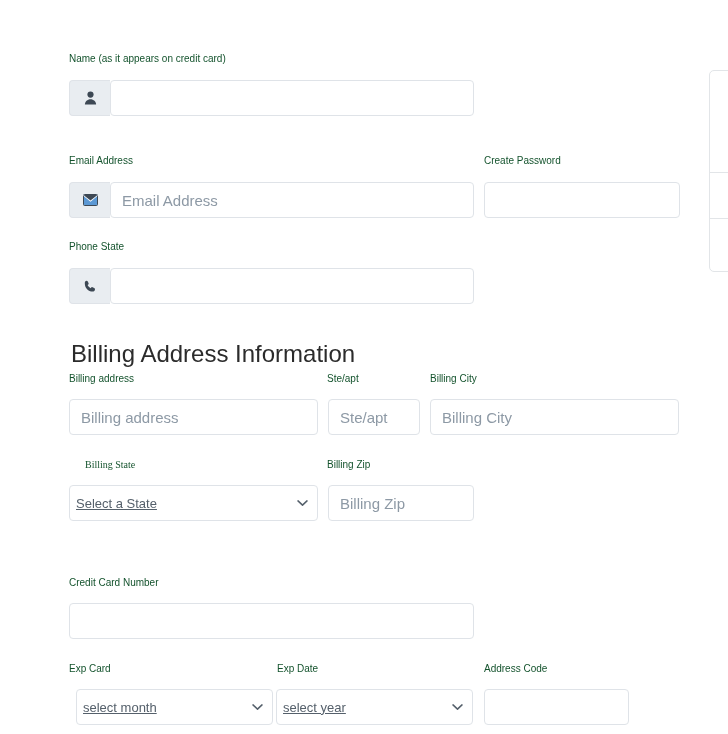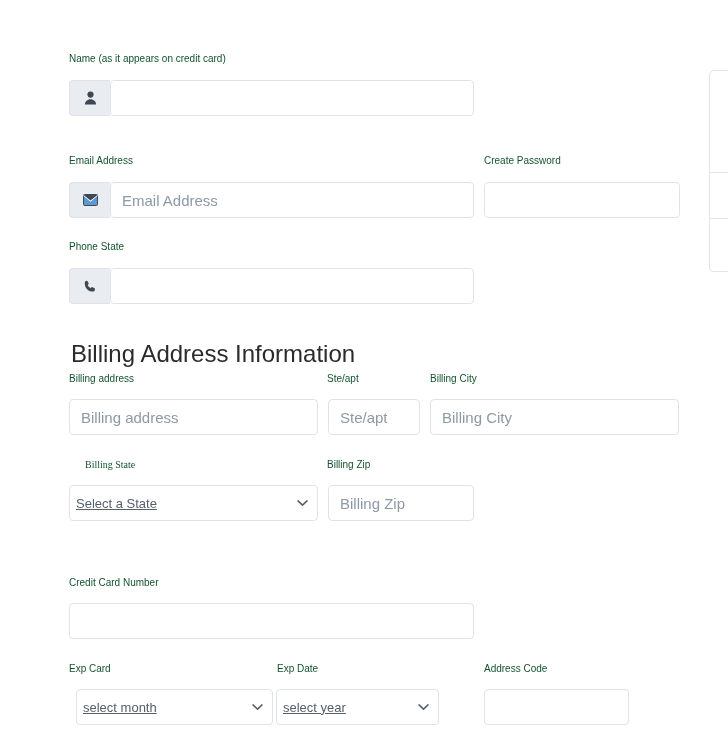--- a/index.html
+++ b/index.html
@@ -217,21 +217,21 @@
   <span class="sel-wrap abs" style="left:7px; top:689px;">
     <select class="sel" style="width:197px;">
       <option>select month</option>
     </select>
     <svg class="chev" viewBox="0 0 11 7">
       <path d="M1 1.4 L5.5 5.6 L10 1.4" fill="none" stroke="#55606b" stroke-width="1.5" stroke-linecap="round" stroke-linejoin="round"></path>
     </svg>
   </span>
 
   <span class="sel-wrap abs" style="left:207px; top:689px;">
-    <select class="sel" style="width:163px;">
+    <select class="sel" style="width:197px;">
       <option>select year</option>
     </select>
     <svg class="chev" viewBox="0 0 11 7">
       <path d="M1 1.4 L5.5 5.6 L10 1.4" fill="none" stroke="#55606b" stroke-width="1.5" stroke-linecap="round" stroke-linejoin="round"></path>
     </svg>
   </span>
 
   <input class="inp abs" type="text" style="left: 415px; top: 689px; width: 145px;" placeholder="">
 
 </div>

